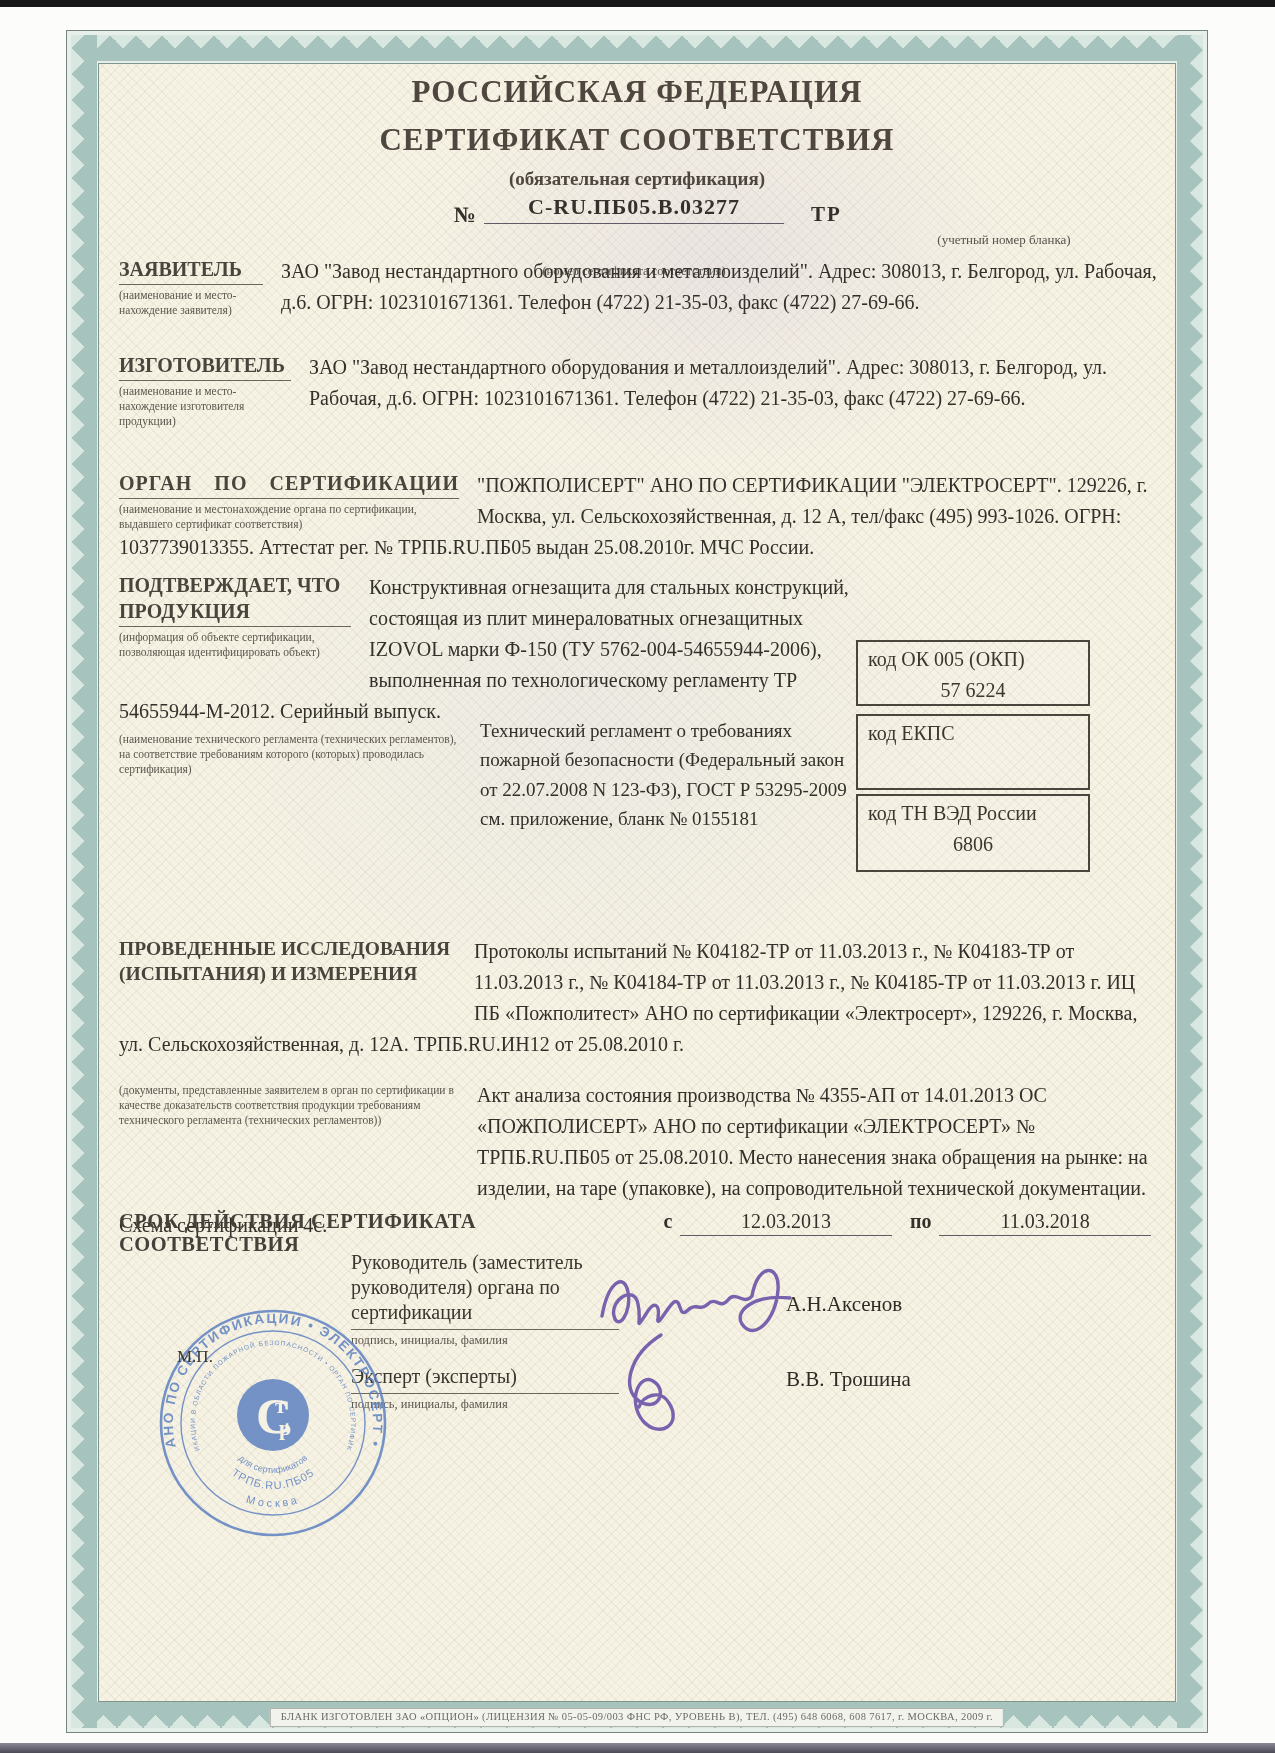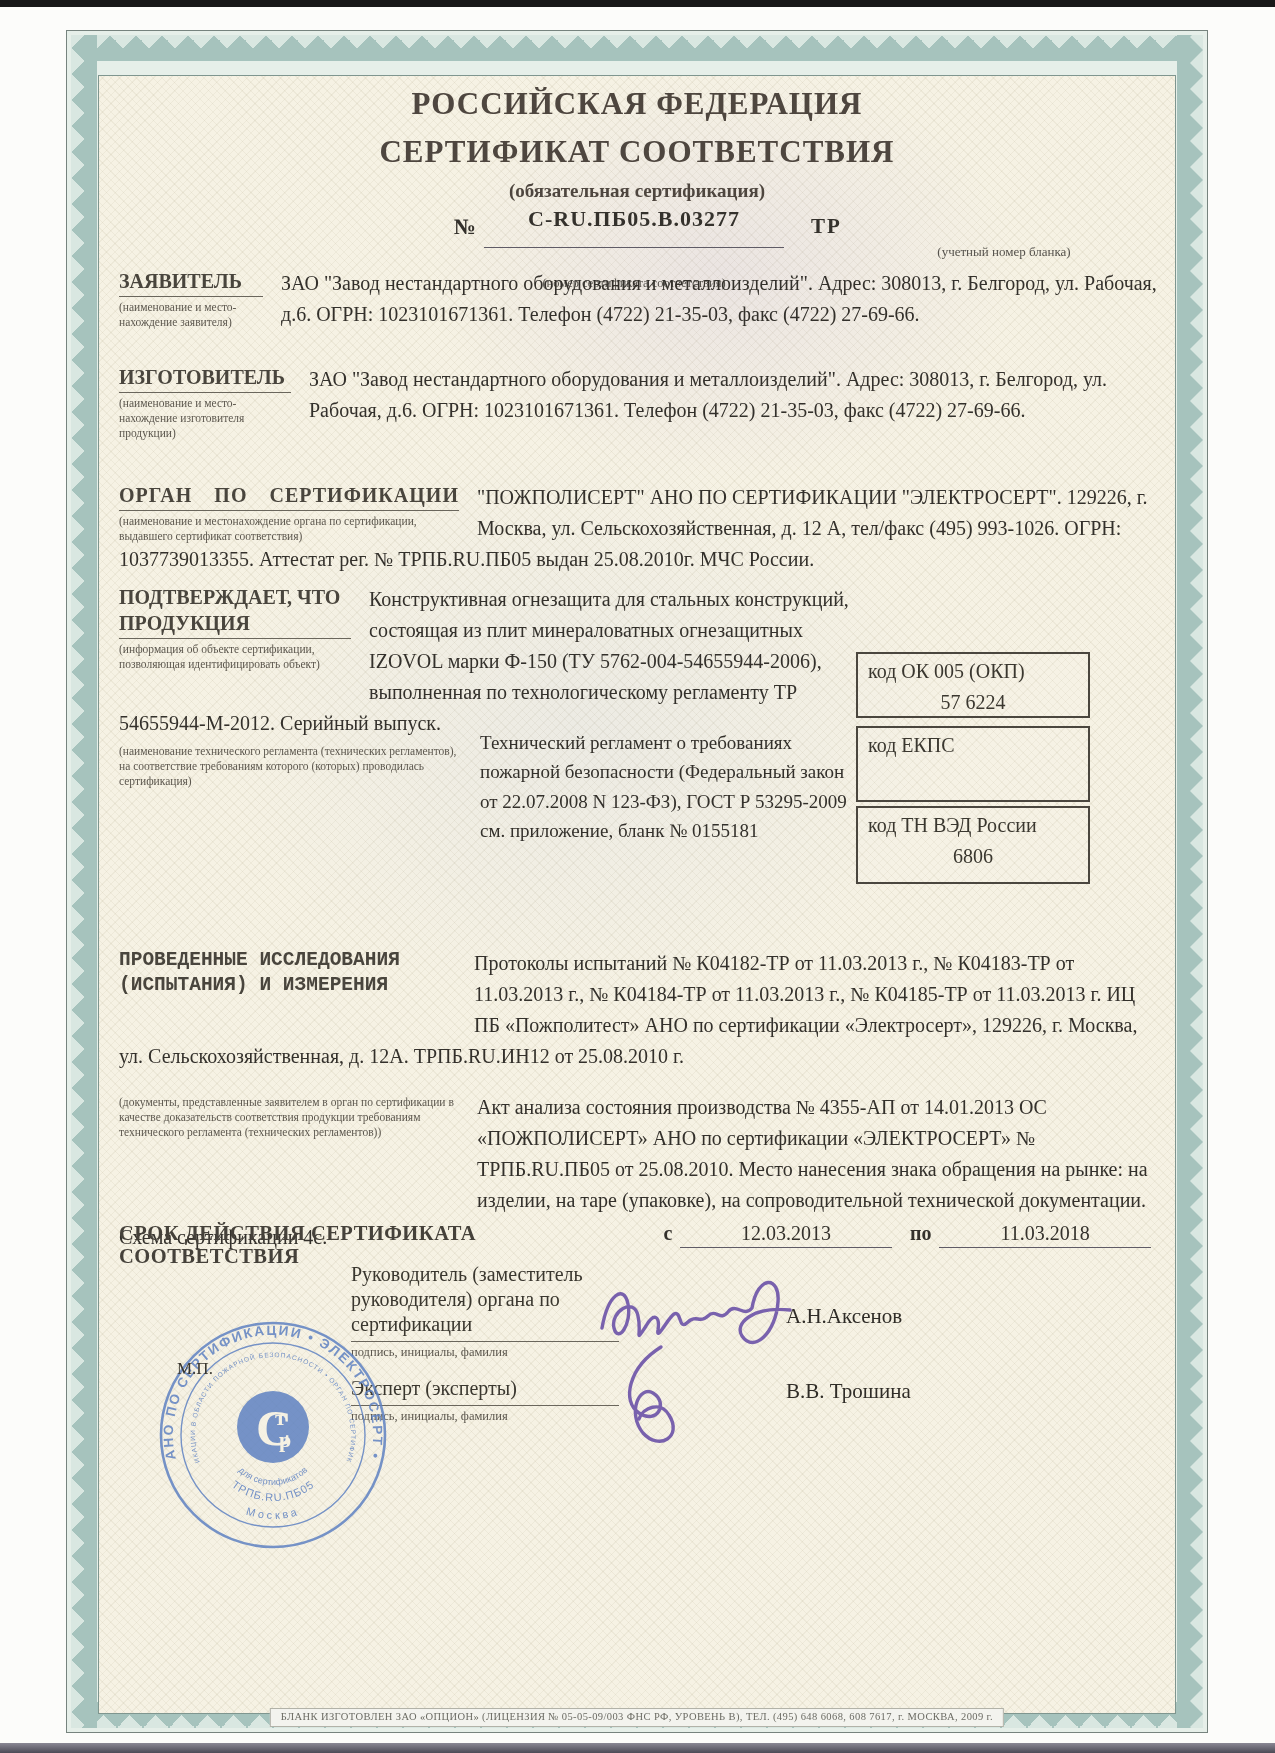--- a/index.html
+++ b/index.html
@@ -16,38 +16,38 @@
   .zz-bottom{left:4px;right:4px;bottom:4px;height:26px;
     background-image:conic-gradient(from 315deg at 50% 100%,#a6c3bd 0 90deg,rgba(0,0,0,0) 0);
     background-size:26px 26px;background-repeat:repeat-x;background-position:bottom;}
   .zz-left{top:4px;bottom:4px;left:4px;width:26px;
     background-image:conic-gradient(from 45deg at 0 50%,#a6c3bd 0 90deg,rgba(0,0,0,0) 0);
     background-size:26px 26px;background-repeat:repeat-y;}
   .zz-right{top:4px;bottom:4px;right:4px;width:26px;
     background-image:conic-gradient(from 225deg at 100% 50%,#a6c3bd 0 90deg,rgba(0,0,0,0) 0);
     background-size:26px 26px;background-repeat:repeat-y;background-position:right;}
 
-  .content{position:absolute;left:31px;top:44px;width:1076px;height:1637px;border:1px solid #7f968f;
+  .content{position:absolute;left:31px;top:32px;width:1076px;height:1637px;border:1px solid #7f968f;
     background:
       radial-gradient(ellipse 420px 300px at 58% 12%, rgba(167,146,216,0.14), rgba(0,0,0,0) 70%),
       radial-gradient(ellipse 520px 400px at 45% 40%, rgba(150,170,225,0.10), rgba(0,0,0,0) 70%),
       repeating-linear-gradient(45deg, rgba(148,138,100,0.09) 0 1px, rgba(0,0,0,0) 1px 6px),
       repeating-linear-gradient(-45deg, rgba(148,138,100,0.09) 0 1px, rgba(0,0,0,0) 1px 6px),
       #f6f2e4;
     color:#34312c;}
 
   .title-block{position:absolute;top:10px;left:0;width:100%;text-align:center;color:#4e463f;}
   .t1{font-size:31px;font-weight:bold;letter-spacing:1px;margin:0;}
   .t2{font-size:31px;font-weight:bold;letter-spacing:1px;margin:12px 0 0 0;}
   .t3{font-size:19px;font-weight:bold;margin:10px 0 0 0;}
 
   .numrow{position:absolute;top:130px;left:0;width:100%;height:64px;}
   .numsign{position:absolute;left:355px;top:8px;font-size:22px;font-weight:bold;}
   .certnum{position:absolute;left:385px;top:0;width:300px;text-align:center;font-size:22px;font-weight:bold;
-    letter-spacing:1px;border-bottom:1.5px solid #5f5b66;padding-bottom:15px;}
+    letter-spacing:1px;border-bottom:1.5px solid #5f5b66;padding-bottom:3px;}
   .certnum-cap{position:absolute;left:385px;top:38px;width:300px;text-align:center;font-size:12.5px;color:#55524c;margin-top:32px;}
   .trlabel{position:absolute;left:712px;top:8px;font-size:21px;font-weight:bold;letter-spacing:2px;}
   .blanknum{position:absolute;left:760px;top:-4px;width:290px;text-align:center;
     font-family:"DejaVu Sans Mono",monospace;font-size:25px;font-weight:bold;letter-spacing:5px;color:#d0473d;
     border-bottom:1.5px solid #5f5b66;padding-bottom:4px;}
   .blanknum-cap{position:absolute;left:760px;top:38px;width:290px;text-align:center;font-size:13px;color:#55524c;}
 
   .sec{position:absolute;left:20px;font-size:20px;line-height:1.55;color:#33302b;}
   .lab{float:left;overflow:visible;margin-right:18px;}
   .lab h3{font-size:20px;font-weight:bold;color:#49453d;margin:0;line-height:1.3;}
@@ -56,21 +56,21 @@
   .just h3{text-align:justify;text-align-last:justify;}
 
   .sec-applicant{top:192px;width:1044px;}   .sec-applicant .lab{width:144px;height:80px;}
   .sec-manufacturer{top:288px;width:1044px;}.sec-manufacturer .lab{width:172px;height:96px;}
   .sec-org{top:406px;width:1044px;}         .sec-org .lab{width:340px;height:58px;}
   .sec-org .lab h3{letter-spacing:1px;}
   .sec-product{top:508px;width:737px;}      .sec-product .lab{width:232px;height:96px;}
   .sec-compliance{top:652px;width:737px;font-size:19px;}
   .sec-compliance .lab{width:343px;height:150px;}
   .sec-compliance .lab h3{font-size:19.5px;letter-spacing:.5px;}
-  .sec-tests{top:872px;width:1044px;}       .sec-tests .lab{width:337px;height:64px;font-family:Liberation Mono, monospace;}
+  .sec-tests{top:872px;width:1044px;}       .sec-tests .lab{width:337px;height:64px;}
   .sec-tests .lab h3{font-size:19.5px;}
   .sec-documents{top:1016px;width:1044px;}  .sec-documents .lab{width:340px;height:100px;}
   .sec-documents .lab h3{font-size:19.5px;}
   .scheme-line{margin-top:6px;}
 
   .codebox{position:absolute;left:757px;width:210px;border:2px solid #4a463e;padding:6px 10px;font-size:20px;color:#3a372f;background:rgba(255,255,255,0.06);}
   .codebox .val{text-align:center;margin-top:8px;}
   .box-okp{top:576px;height:50px;}
   .box-ekps{top:650px;height:60px;}
   .box-tnved{top:730px;height:62px;}

